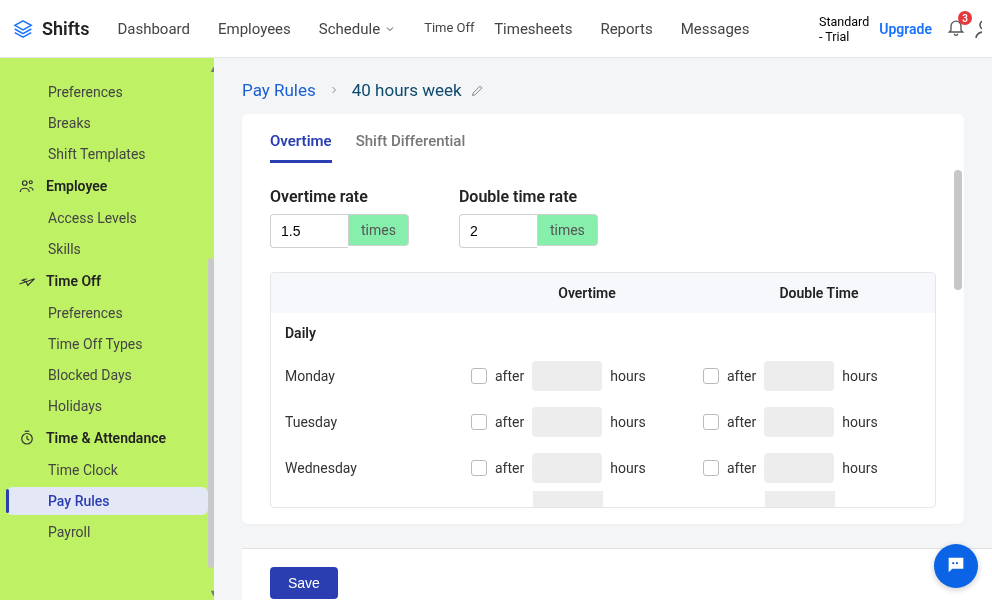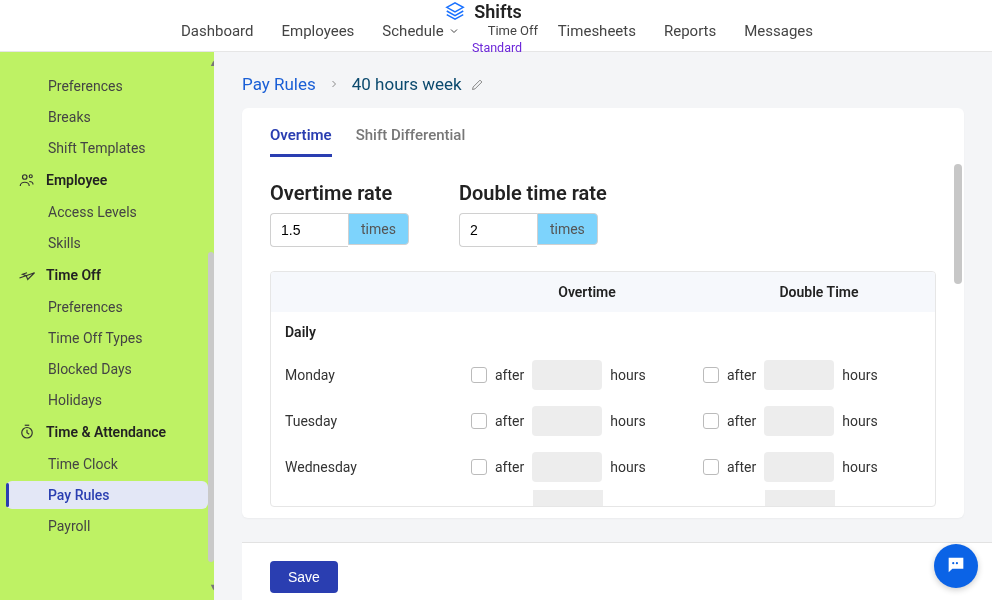--- a/index.html
+++ b/index.html
@@ -11,25 +11,24 @@
     width: 992px;
     height: 600px;
     overflow: hidden;
     position: relative;
   }
 
   
   .topnav {
     display: flex;
     align-items: center;
-    height: 52px;
+    height: 58px;
     background: #fff;
     border-bottom: 1px solid #e6e6e6;
     padding: 0 10px 0 12px;
-    flex-direction: column;
   }
   .brand {
     display: flex;
     align-items: center;
     gap: 8px;
     margin-right: 28px;
   }
   .brand-icon svg { display: block; }
   .brand-text {
     font-weight: 600;
@@ -51,21 +50,21 @@
     gap: 4px;
     white-space: nowrap;
   }
   .nav-item.two-line {
     line-height: 1.1;
     text-align: center;
     font-size: 13px;
   }
   .nav-chevron svg { display:block; }
   .plan-label {
-    color:#6d28d9;
+    color:#000000;
     font-size:12.5px;
     line-height:1.2;
     text-align:left;
   }
   .upgrade-link {
     color:#1971ff;
     font-size:14px;
     font-weight:600;
     cursor:pointer;
     margin-left:10px;
@@ -231,42 +230,42 @@
     overflow-y:auto;
   }
   .form-row {
     display:flex;
     gap:50px;
     margin-bottom:24px;
   }
   .field-group label {
     display:block;
     font-weight:600;
-    font-size:20px;
+    font-size:16px;
     color:#222;
     margin-bottom:8px;
   }
   .input-combo {
     display:flex;
   }
   .input-combo input {
     width:78px;
     height:32px;
     border:1px solid #d0d0d0;
     border-right:none;
     border-radius:4px 0 0 4px;
     padding:16px 10px;
     font-size:14px;
   }
   .input-combo .suffix {
     height:32px;
     display:flex;
     align-items:center;
     padding:0 12px;
-    background:#7dd3fc;
+    background:#86efac;
     border:1px solid #d0d0d0;
     border-radius:0 4px 4px 0;
     color:#555;
     font-size:14px;
   }
 
   
   .rules-table {
     border:1px solid #e6e6e6;
     border-radius:4px;

